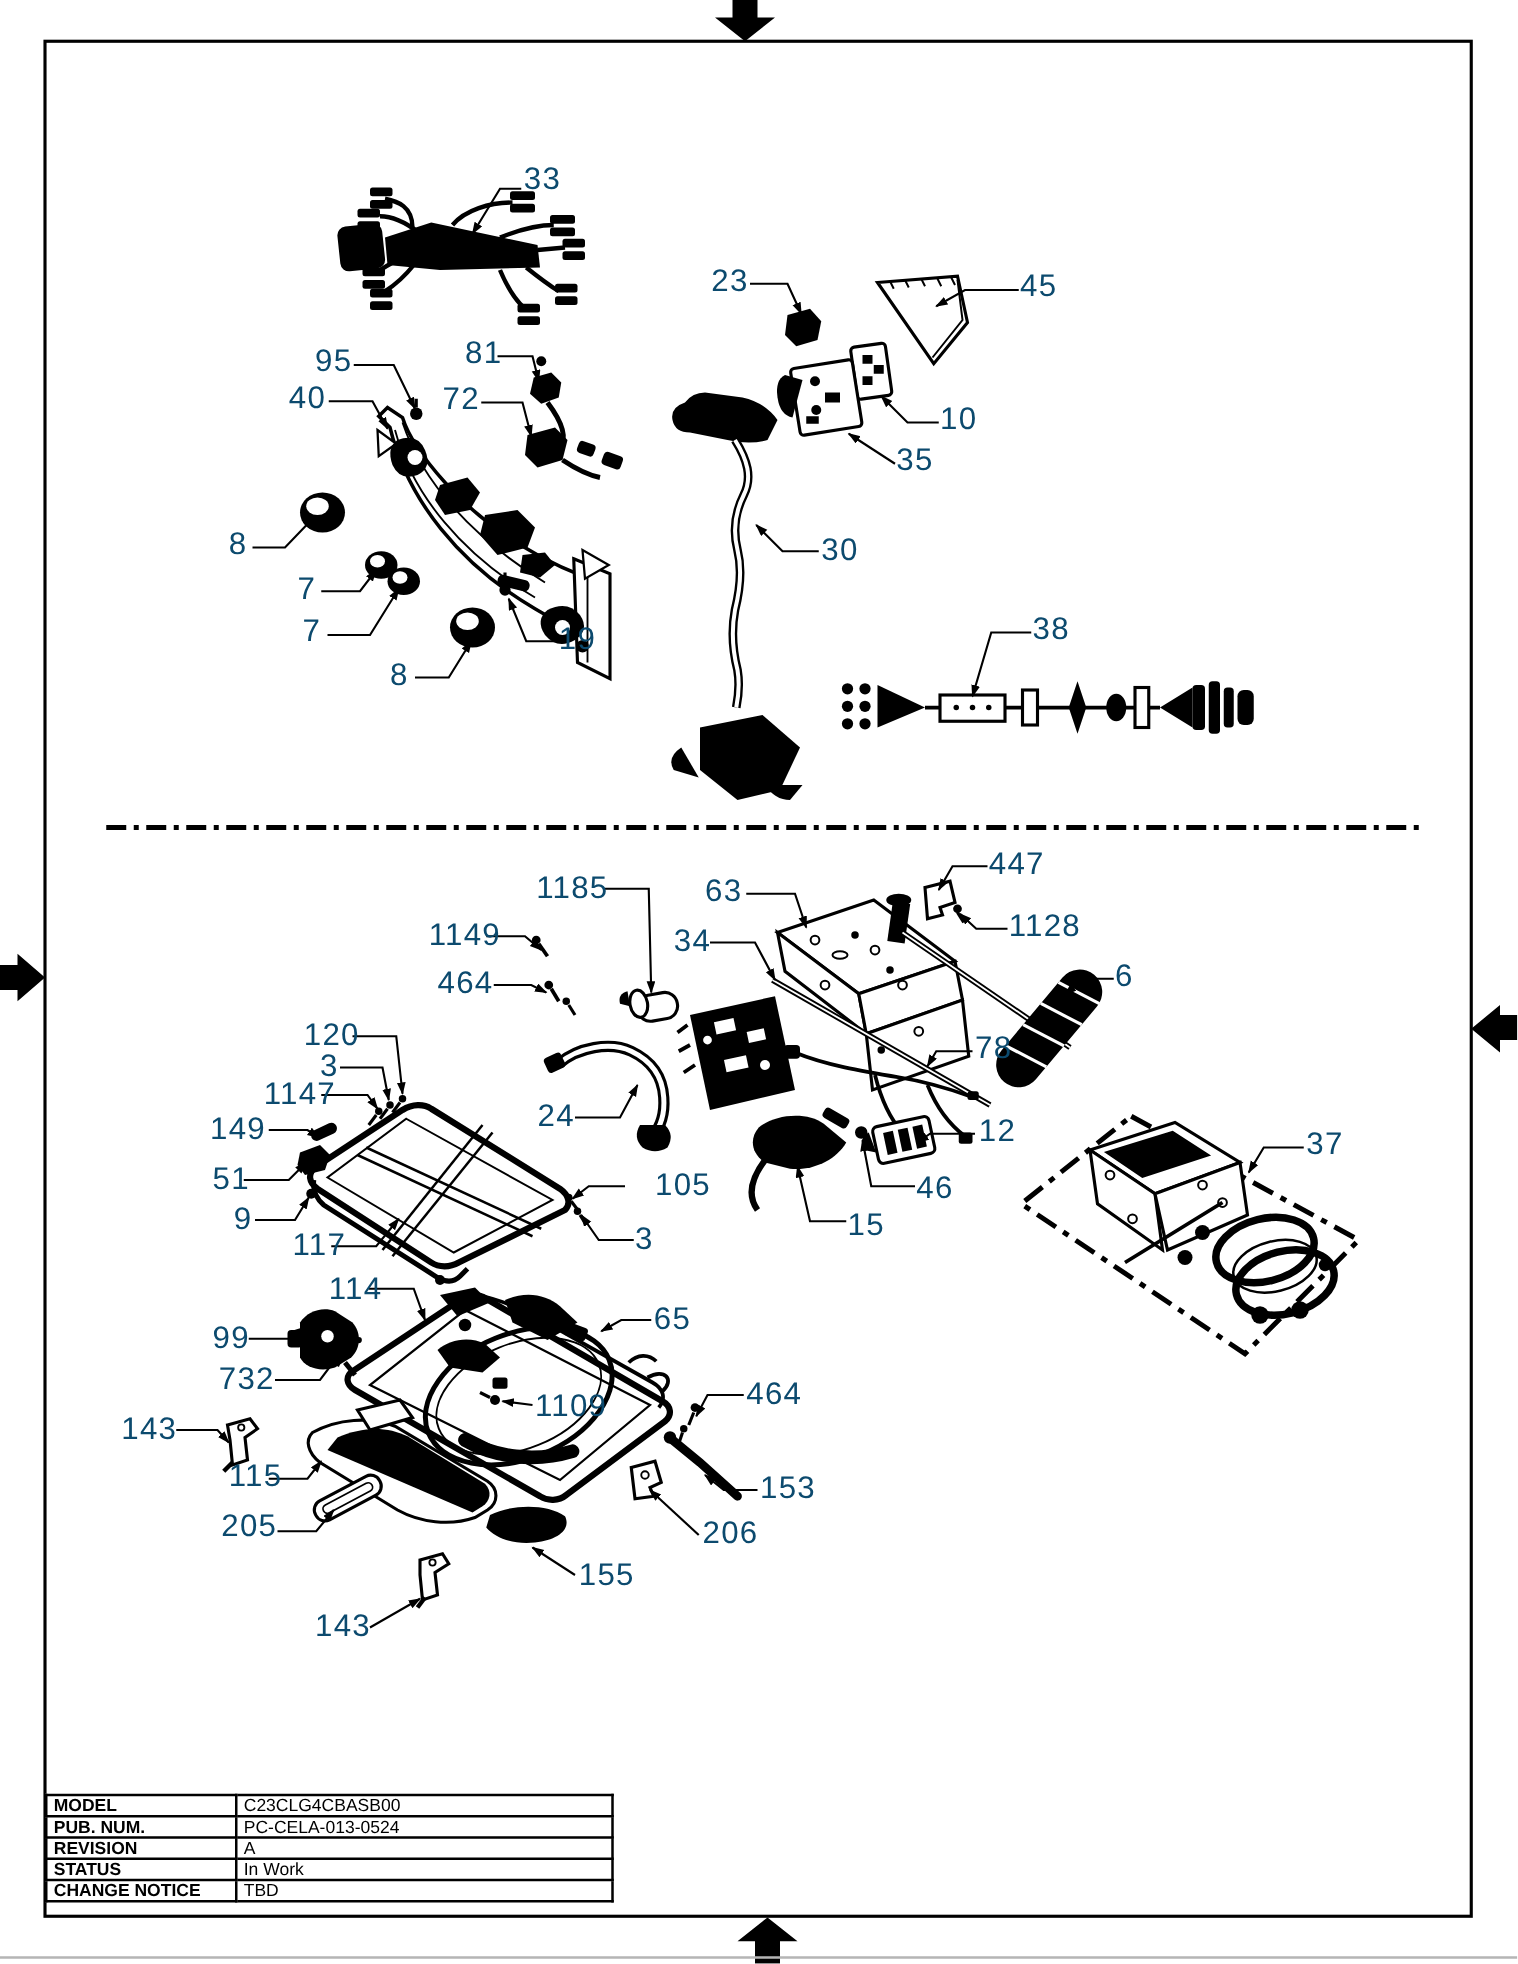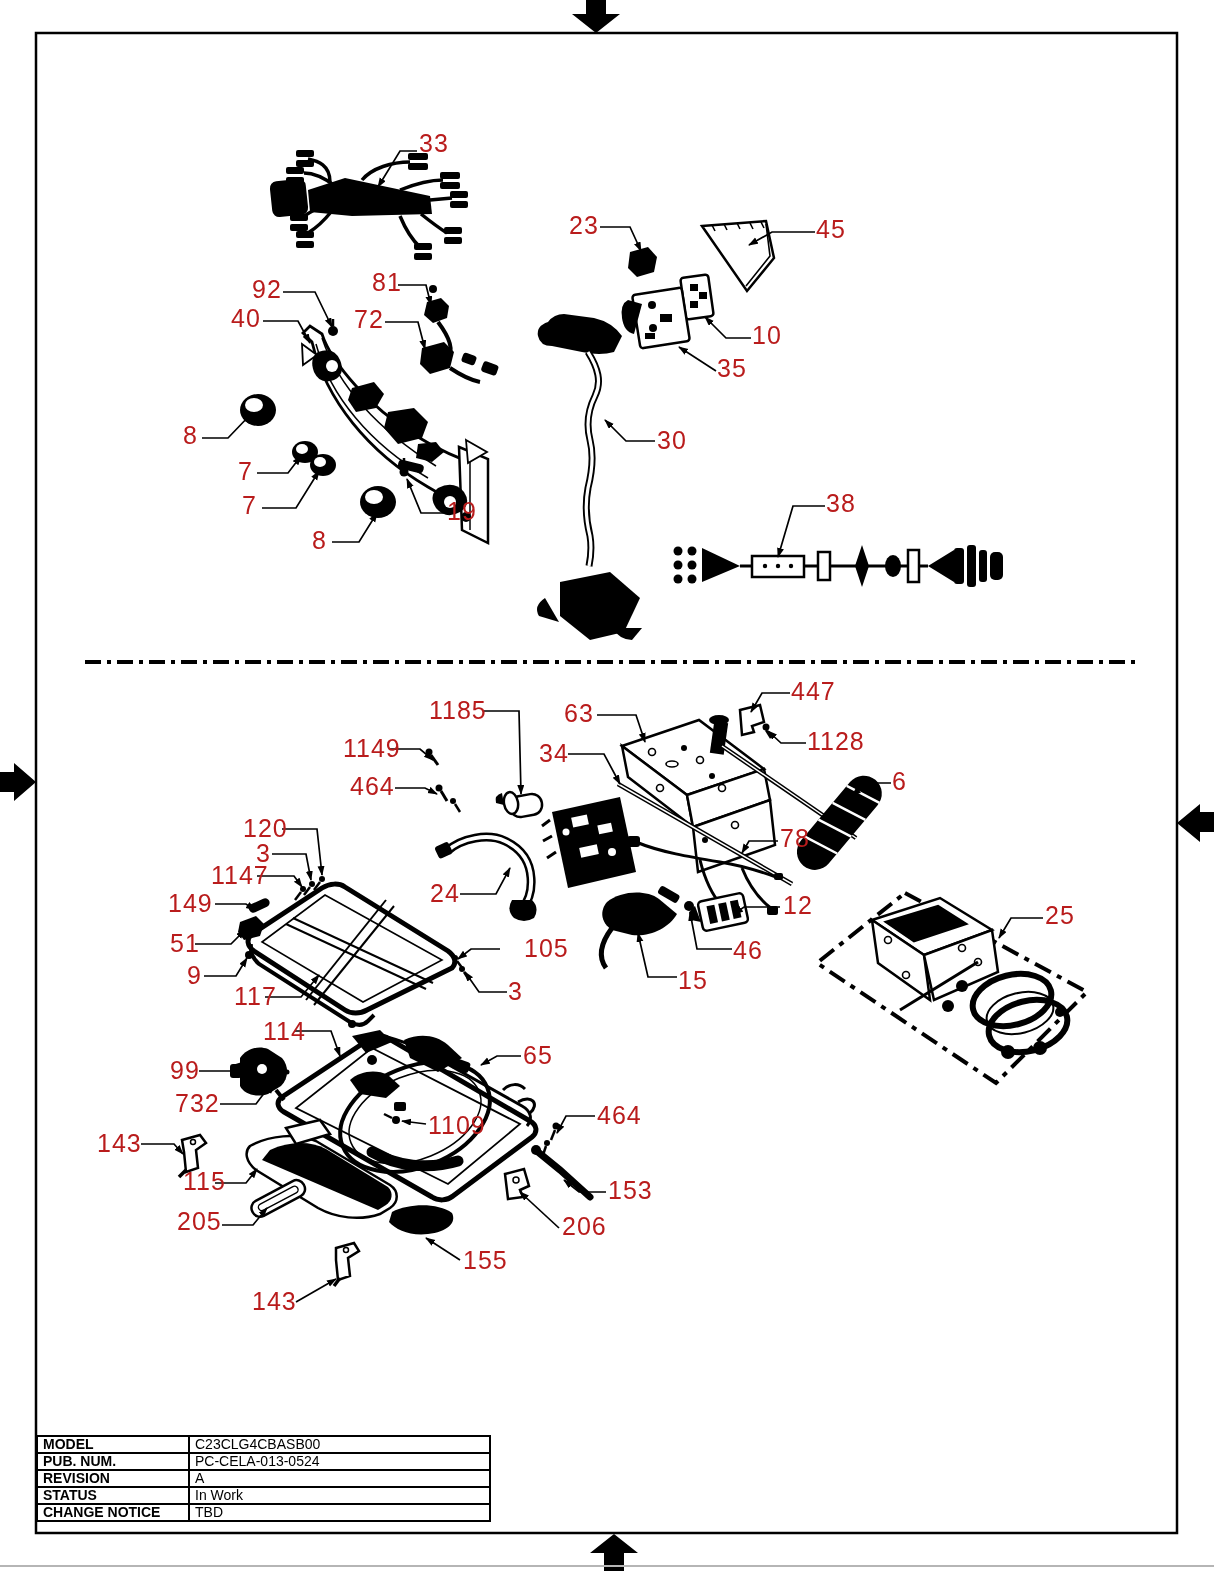--- a/index.html
+++ b/index.html
@@ -1,20 +1,20 @@
 <!DOCTYPE html>
 <html><head>
 <meta charset="utf-8">
 <style>
   html,body{margin:0;padding:0;background:#fff;}
   .stage{position:relative;width:1214px;height:1571px;background:#fff;overflow:hidden;
          font-family:"Liberation Sans",sans-serif;color:#000;}
   .art{position:absolute;left:0;top:0;}
   .callout{position:absolute;font-family:"Liberation Sans",sans-serif;font-size:25px;
-           line-height:1;letter-spacing:1px;color:#b91c1c;white-space:nowrap;}
+           line-height:1;letter-spacing:1px;color:#0c4a6e;white-space:nowrap;}
   .info-table{position:absolute;left:36px;top:1435px;width:455px;border-collapse:collapse;
               table-layout:fixed;background:#fff;}
   .info-table td{border:2px solid #000;height:15px;padding:0 5px;font-size:14px;
                  line-height:15px;white-space:nowrap;overflow:hidden;}
   .info-table td.k{font-weight:bold;width:140px;}
   .logo{position:absolute;left:848px;top:1429px;width:295px;height:63px;background:#121212;
         border-radius:16px;display:flex;align-items:center;justify-content:center;color:#fff;}
   .logo .p1{font-size:33px;font-weight:400;letter-spacing:2px;margin-right:10px;}
   .logo .p2{font-size:34px;font-weight:700;letter-spacing:1px;}
   .scanline{position:absolute;left:0;top:1565px;width:1214px;height:2px;background:#b5b5b5;}
@@ -513,21 +513,21 @@
     <polyline points="222,1225 253,1225 267,1208"></polyline>
     <polyline points="460,1260 426,1238"></polyline>
     <polyline points="296,1302 336,1279"></polyline>
     <polyline points="559,1228 520,1192"></polyline>
   </g>
 </svg>
 
 <div class="callout" style="left:419px;top:131px">33</div>
 <div class="callout" style="left:569px;top:213px">23</div>
 <div class="callout" style="left:816px;top:217px">45</div>
-<div class="callout" style="left:252px;top:277px">92</div>
+<div class="callout" style="left:252px;top:277px">95</div>
 <div class="callout" style="left:372px;top:270px">81</div>
 <div class="callout" style="left:231px;top:306px">40</div>
 <div class="callout" style="left:354px;top:307px">72</div>
 <div class="callout" style="left:752px;top:323px">10</div>
 <div class="callout" style="left:717px;top:356px">35</div>
 <div class="callout" style="left:183px;top:423px">8</div>
 <div class="callout" style="left:238px;top:459px">7</div>
 <div class="callout" style="left:242px;top:493px">7</div>
 <div class="callout" style="left:447px;top:499px">19</div>
 <div class="callout" style="left:312px;top:528px">8</div>
@@ -549,21 +549,21 @@
 <div class="callout" style="left:168px;top:891px">149</div>
 <div class="callout" style="left:170px;top:931px">51</div>
 <div class="callout" style="left:187px;top:963px">9</div>
 <div class="callout" style="left:234px;top:984px">117</div>
 <div class="callout" style="left:430px;top:881px">24</div>
 <div class="callout" style="left:524px;top:936px">105</div>
 <div class="callout" style="left:508px;top:979px">3</div>
 <div class="callout" style="left:783px;top:893px">12</div>
 <div class="callout" style="left:733px;top:938px">46</div>
 <div class="callout" style="left:678px;top:968px">15</div>
-<div class="callout" style="left:1045px;top:903px">25</div>
+<div class="callout" style="left:1045px;top:903px">37</div>
 
 <div class="callout" style="left:263px;top:1019px">114</div>
 <div class="callout" style="left:170px;top:1058px">99</div>
 <div class="callout" style="left:175px;top:1091px">732</div>
 <div class="callout" style="left:523px;top:1043px">65</div>
 <div class="callout" style="left:428px;top:1113px">1109</div>
 <div class="callout" style="left:97px;top:1131px">143</div>
 <div class="callout" style="left:183px;top:1169px">115</div>
 <div class="callout" style="left:177px;top:1209px">205</div>
 <div class="callout" style="left:463px;top:1248px">155</div>

